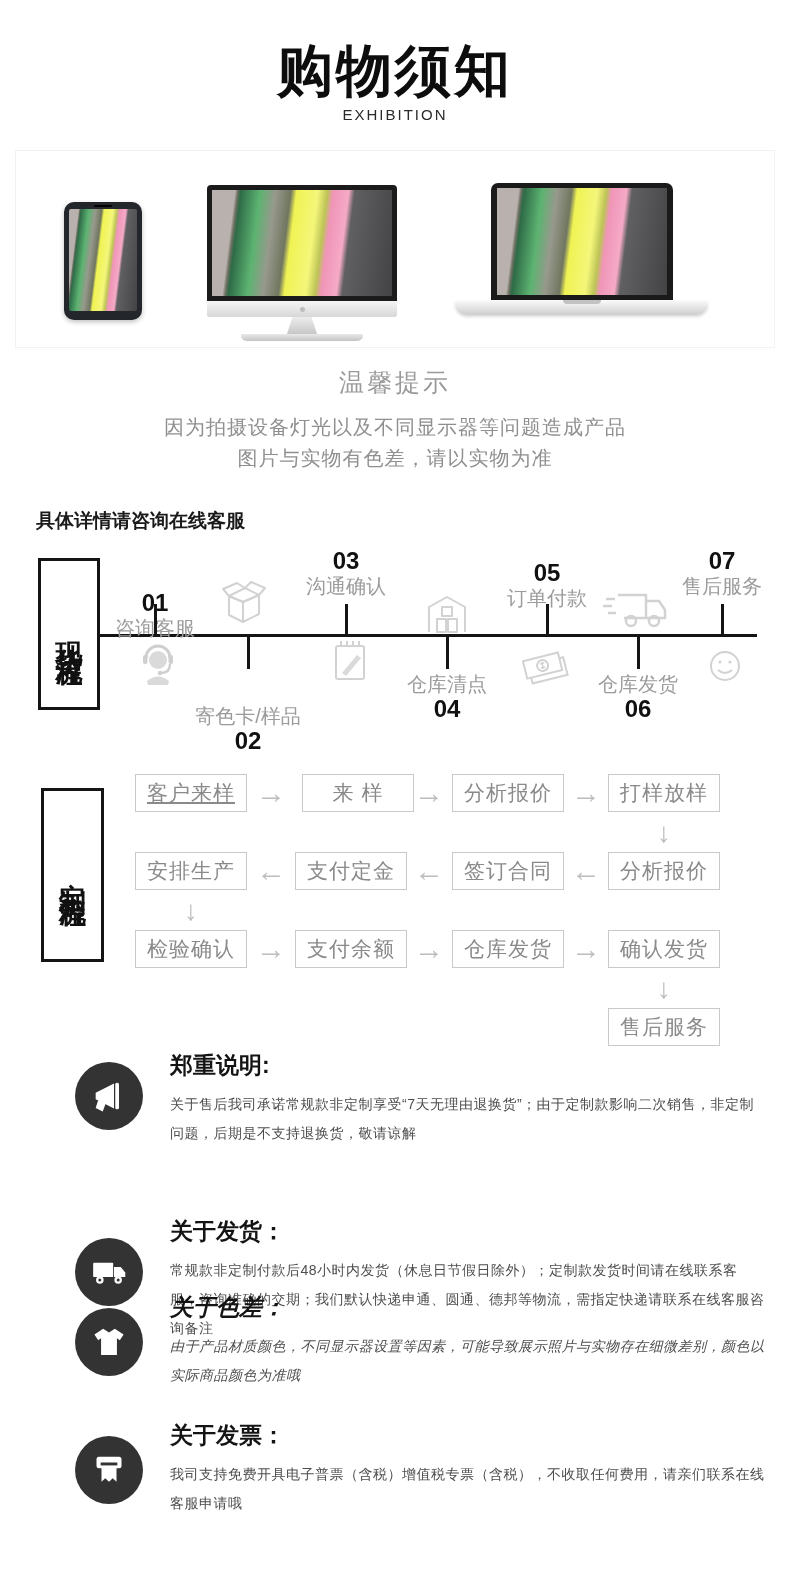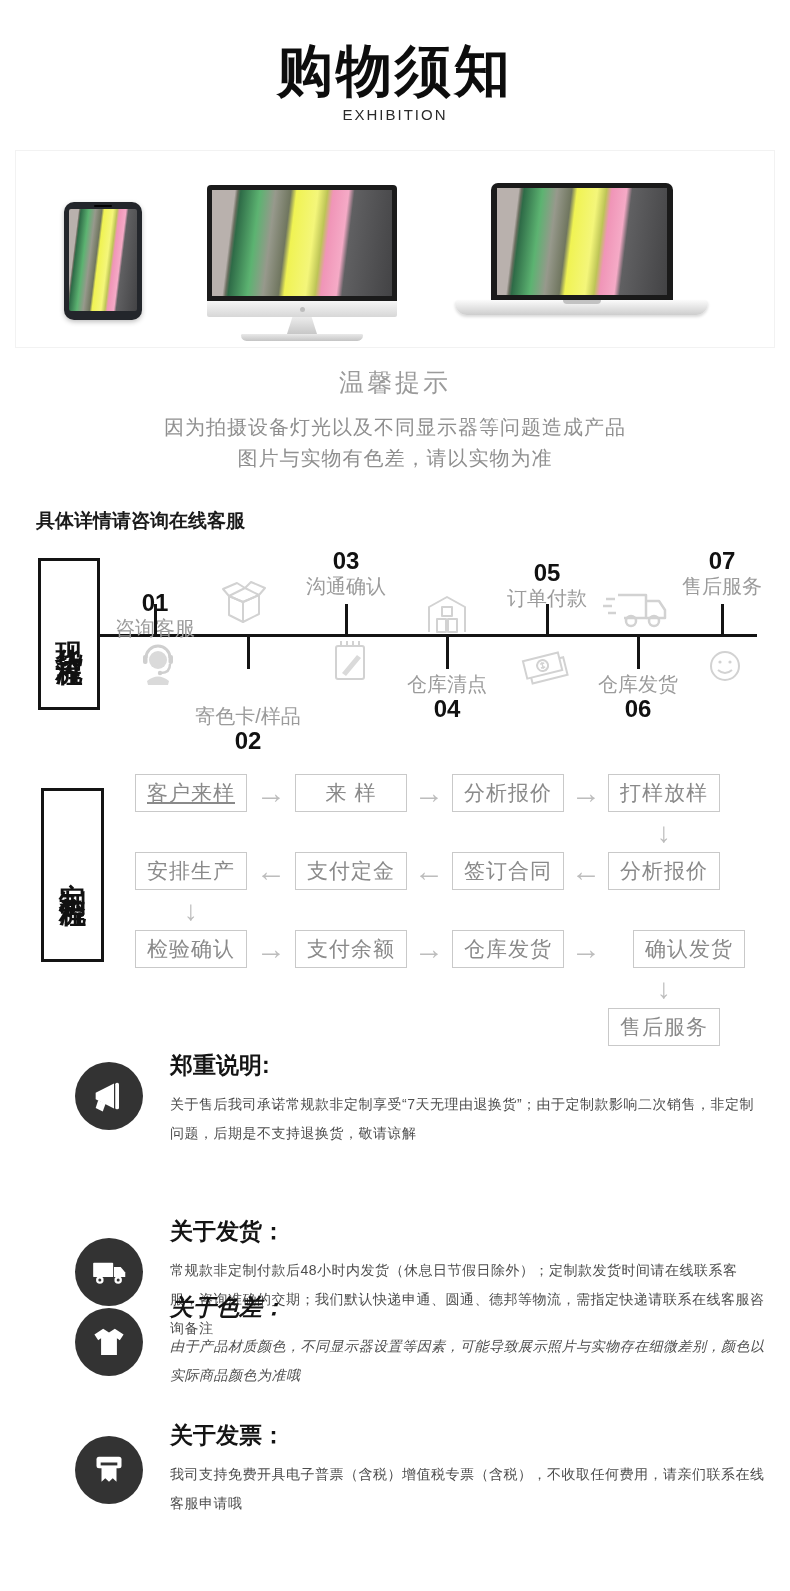--- a/index.html
+++ b/index.html
@@ -218,21 +218,21 @@
     <path d="M11 22 q7 6 14 0"></path>
   </svg>
 </div>
 
 <div class="abs vbox custom-box">
   <span>定制流程</span>
 </div>
 
 <div class="abs fbox" style="left:135px;top:774px;text-decoration:underline;">客户来样</div>
 <div class="abs harrow" style="left:271px;top:774px;">→</div>
-<div class="abs fbox" style="left:295px;top:774px;">来 样</div>
+<div class="abs fbox" style="left:302px;top:774px;">来 样</div>
 <div class="abs harrow" style="left:429px;top:774px;">→</div>
 <div class="abs fbox" style="left:452px;top:774px;">分析报价</div>
 <div class="abs harrow" style="left:586px;top:774px;">→</div>
 <div class="abs fbox" style="left:608px;top:774px;">打样放样</div>
 <div class="abs varrow" style="left:664px;top:816px;">↓</div>
 
 <div class="abs fbox" style="left:135px;top:852px;">安排生产</div>
 <div class="abs harrow" style="left:271px;top:852px;">←</div>
 <div class="abs fbox" style="left:295px;top:852px;">支付定金</div>
 <div class="abs harrow" style="left:429px;top:852px;">←</div>
@@ -240,21 +240,21 @@
 <div class="abs harrow" style="left:586px;top:852px;">←</div>
 <div class="abs fbox" style="left:608px;top:852px;">分析报价</div>
 <div class="abs varrow" style="left:191px;top:894px;">↓</div>
 
 <div class="abs fbox" style="left:135px;top:930px;">检验确认</div>
 <div class="abs harrow" style="left:271px;top:930px;">→</div>
 <div class="abs fbox" style="left:295px;top:930px;">支付余额</div>
 <div class="abs harrow" style="left:429px;top:930px;">→</div>
 <div class="abs fbox" style="left:452px;top:930px;">仓库发货</div>
 <div class="abs harrow" style="left:586px;top:930px;">→</div>
-<div class="abs fbox" style="left:608px;top:930px;margin-left:25px;">确认发货</div>
+<div class="abs fbox" style="left:608px;top:930px;">确认发货</div>
 <div class="abs varrow" style="left:664px;top:972px;">↓</div>
 
 <div class="abs fbox" style="left:608px;top:1008px;">售后服务</div>
 
 <div class="abs notice" style="top:1050px;">
   <div class="ic-circle" style="margin-top:12px;">
     <svg width="40" height="40" viewBox="0 0 48 48" fill="#ffffff">
       <path d="M8 20 L30 9 V39 L8 28 Z"></path>
       <rect x="31.5" y="8" width="4.5" height="32" rx="2"></rect>
       <path d="M11 29 L20 33 L16.5 42.5 L8 38.5 Z"></path>

